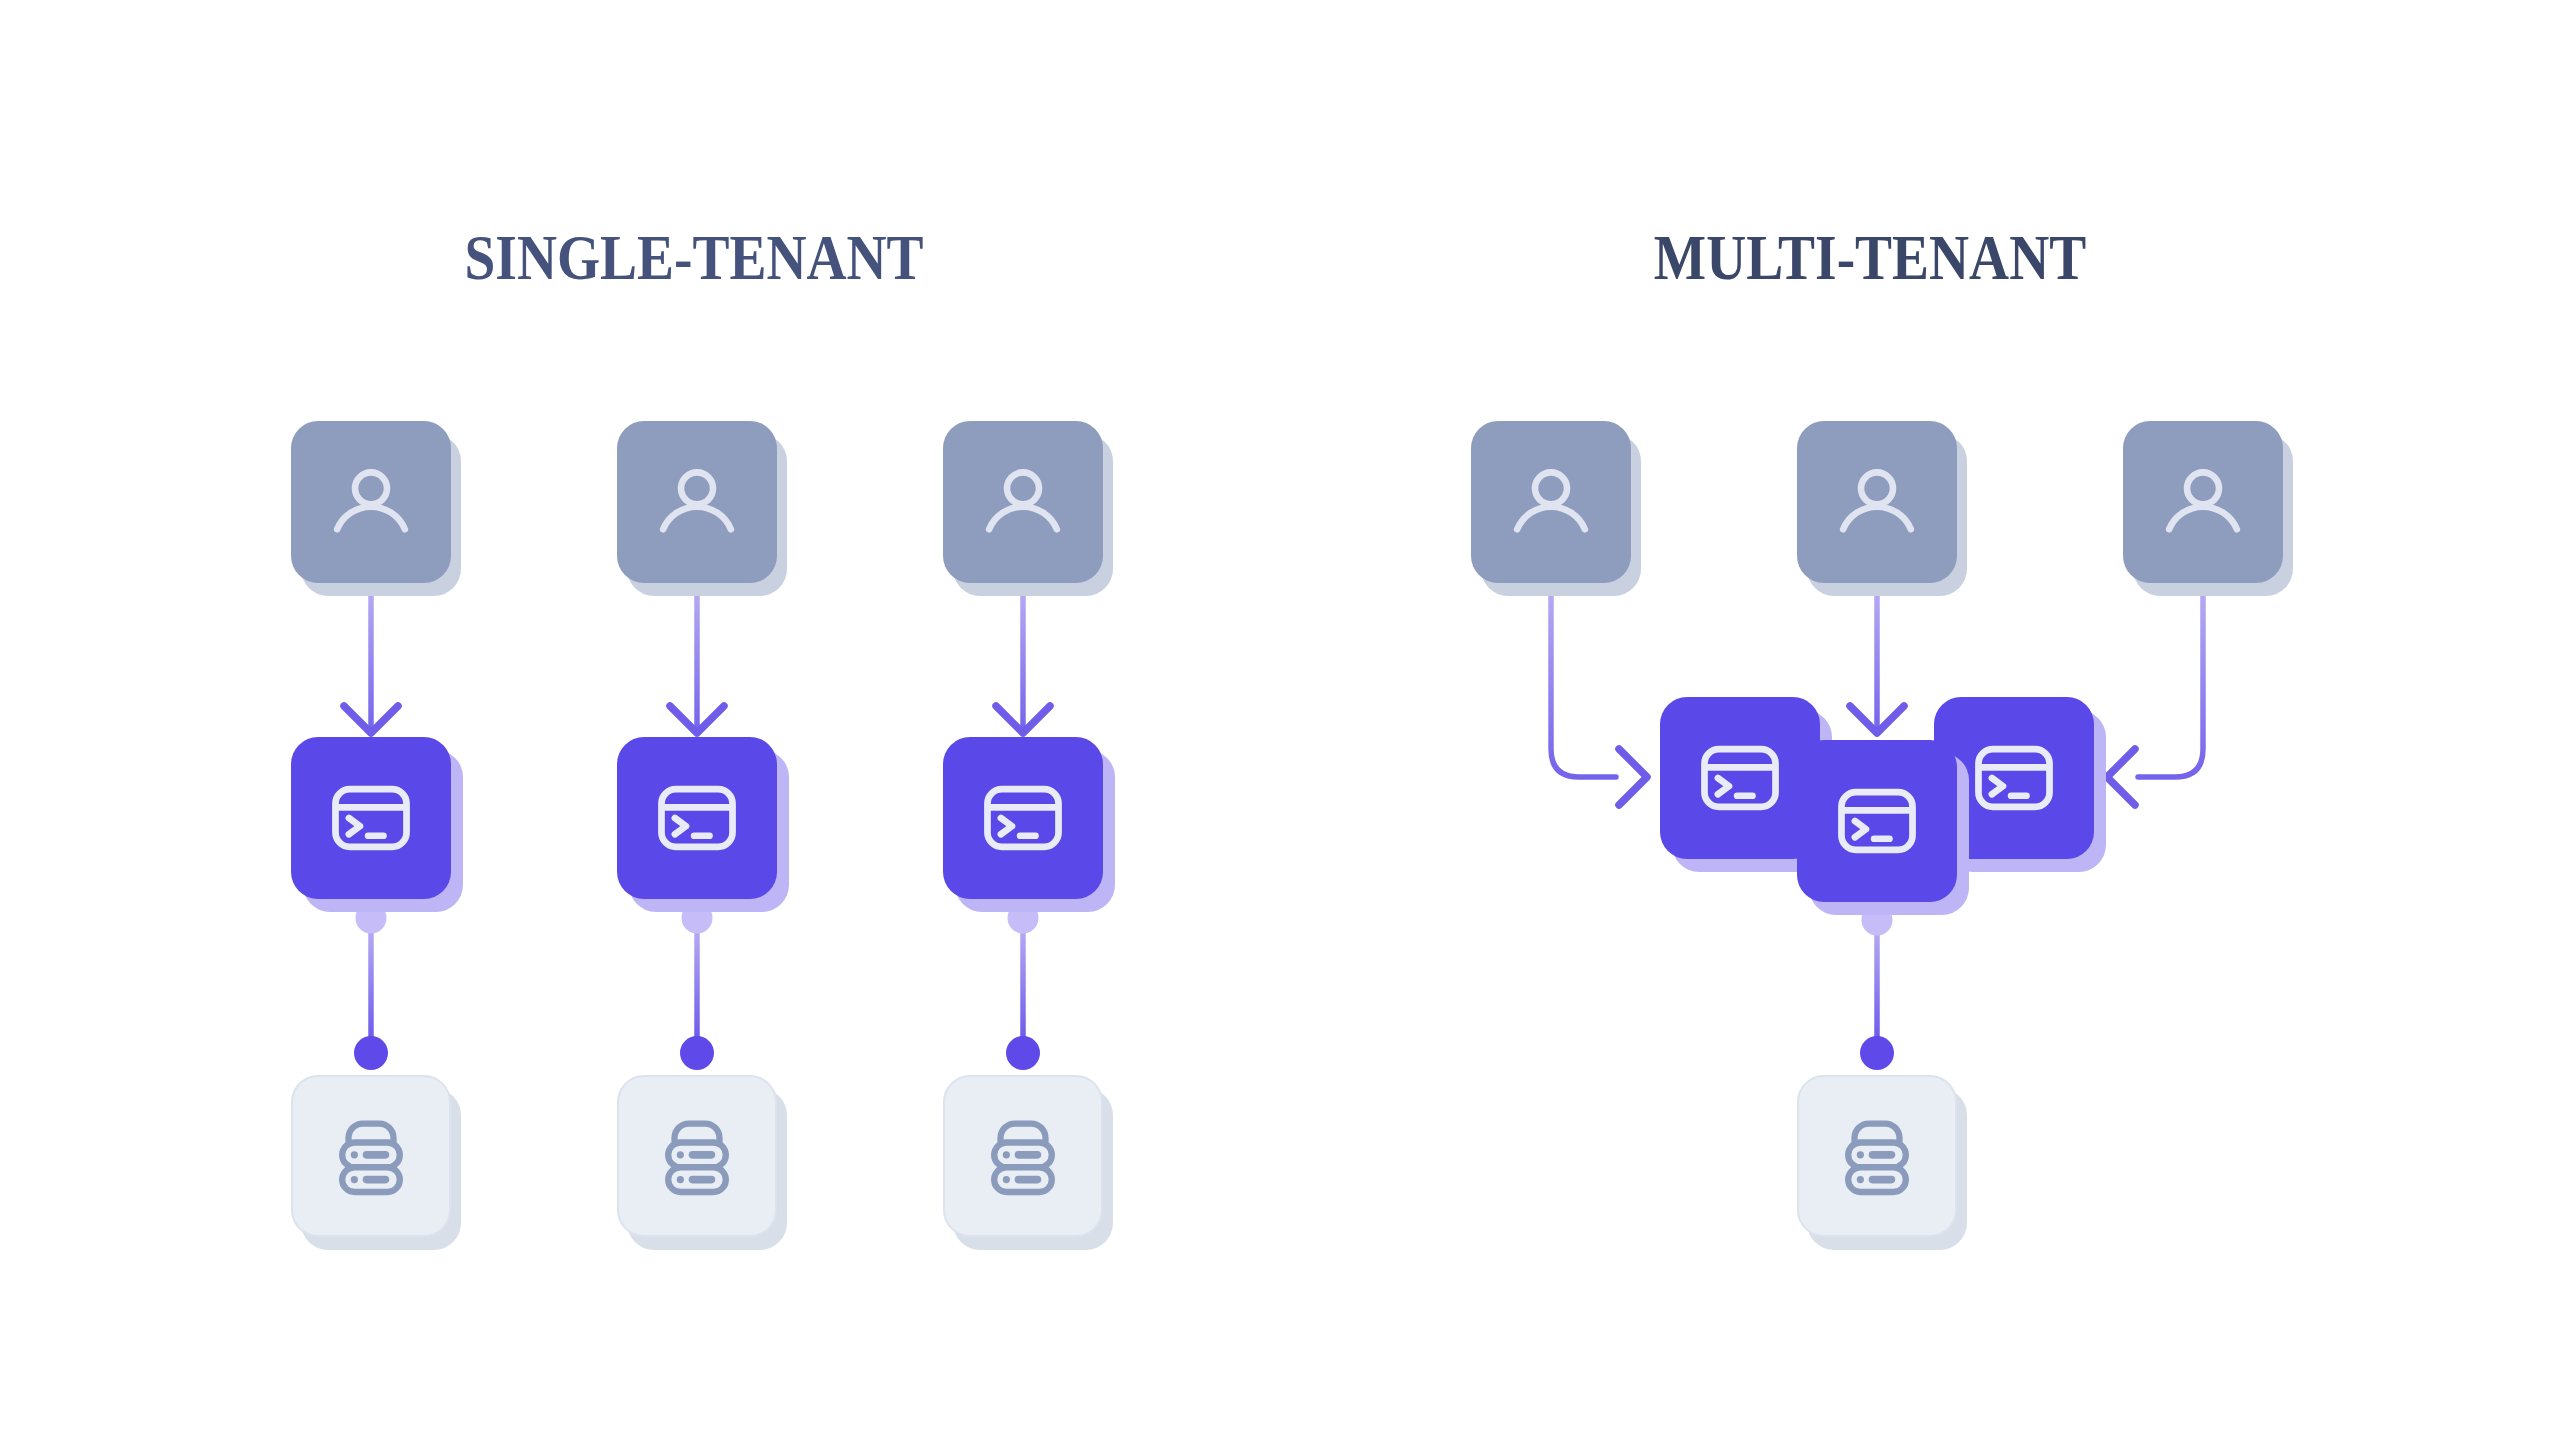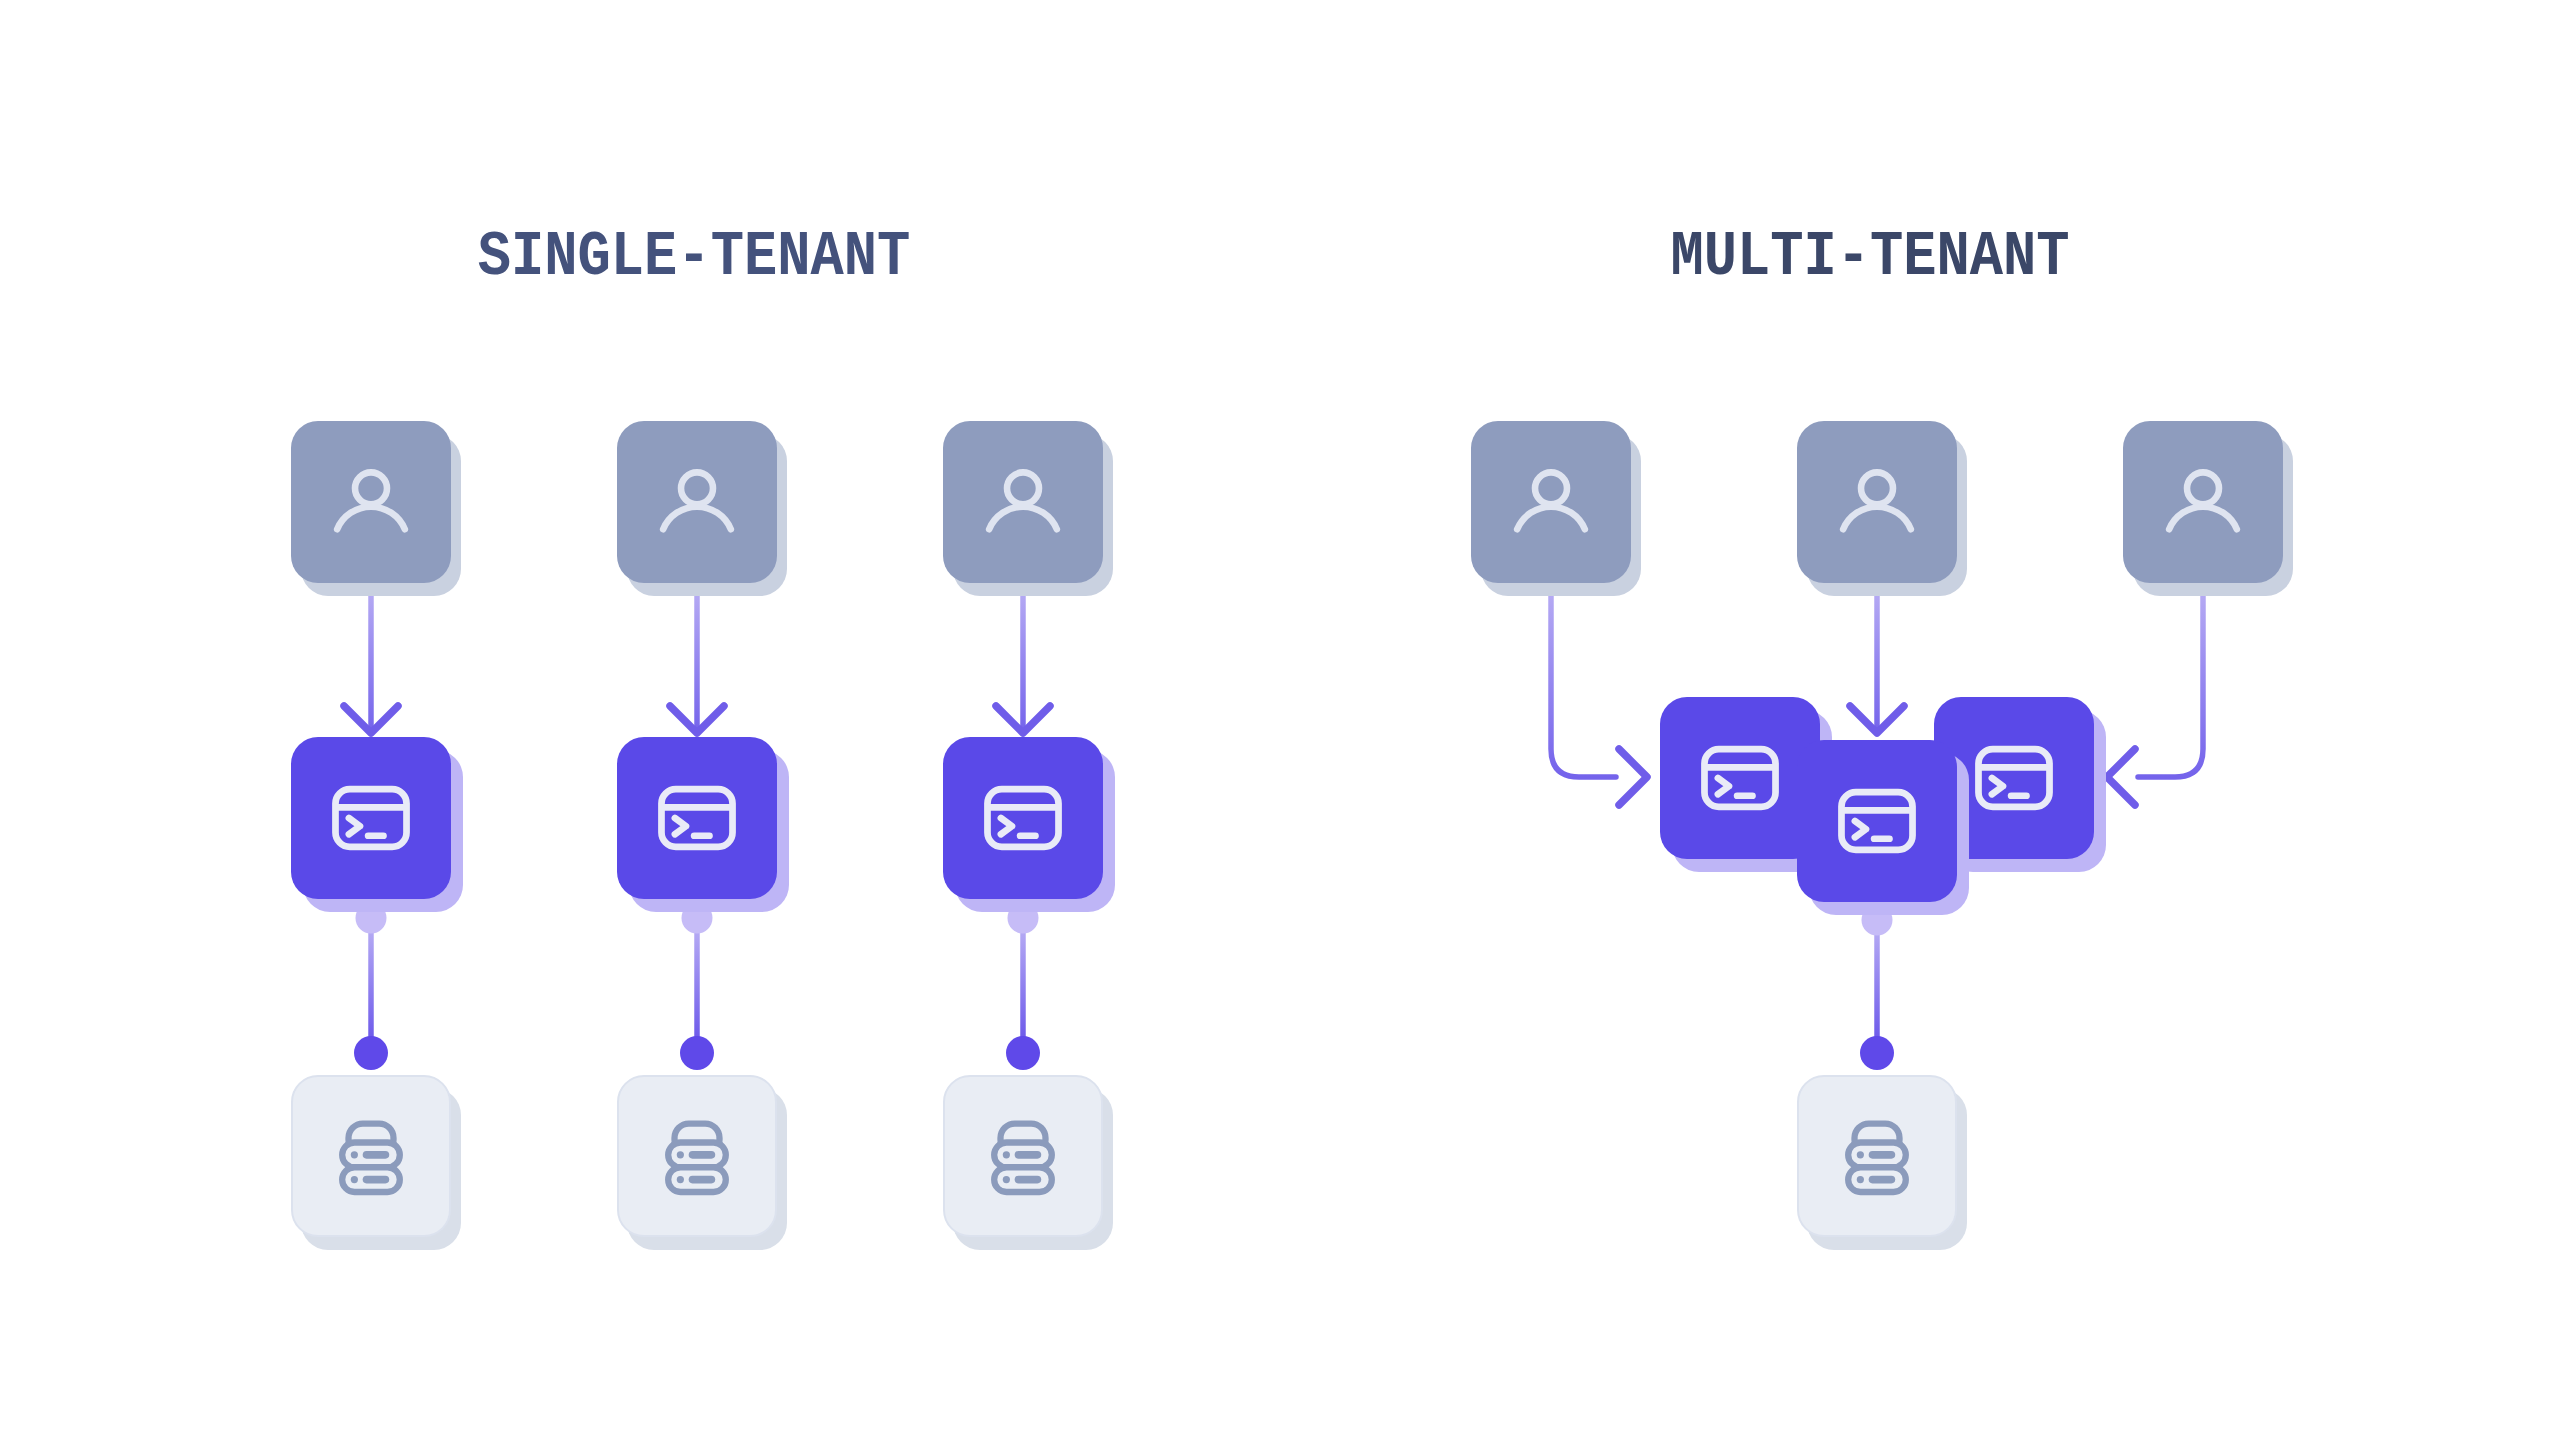--- a/index.html
+++ b/index.html
@@ -1,18 +1,18 @@
 <!DOCTYPE html>
 <html style="--background: #ffffff; --title-single: #44527c; --title-multi: #3b4768; --user-fill: #8e9cbe; --user-shadow: #c9d1e0; --user-icon: #dfe4f0; --app-fill: #5a49e8; --app-shadow: #beb5f6; --app-icon: #e9ebf7; --db-fill: #e9edf4; --db-border: #dce2ee; --db-shadow: #d9dfe9; --db-icon: #8b9bbc; --arrow-light: #b9aef4; --arrow-dark: #7463eb; --arrowhead: #6f5de9; --dot-light: #c6bcf7; --dot-dark: #5f49e9; --connector-light: #bdb3f5; --connector-dark: #6450e9;"><head>
 <meta charset="utf-8">
 <style>
   html,body{margin:0;padding:0;background:#ffffff;}
   .canvas{
     position:relative;width:2560px;height:1440px;background:var(--background,#ffffff);
-    font-family:Liberation Mono, monospace;overflow:hidden;
+    font-family:Liberation Serif, serif;overflow:hidden;
   }
   .panel-title{
     position:absolute;top:222px;width:800px;margin:0;
     text-align:center;font-size:63px;font-weight:700;letter-spacing:0px;
     transform:scaleX(0.88);transform-origin:center;
     white-space:nowrap;
   }
   .title-single{left:294px;color:var(--title-single,#44527c);}
   .title-multi{left:1470px;color:var(--title-multi,#3b4768);}
 

